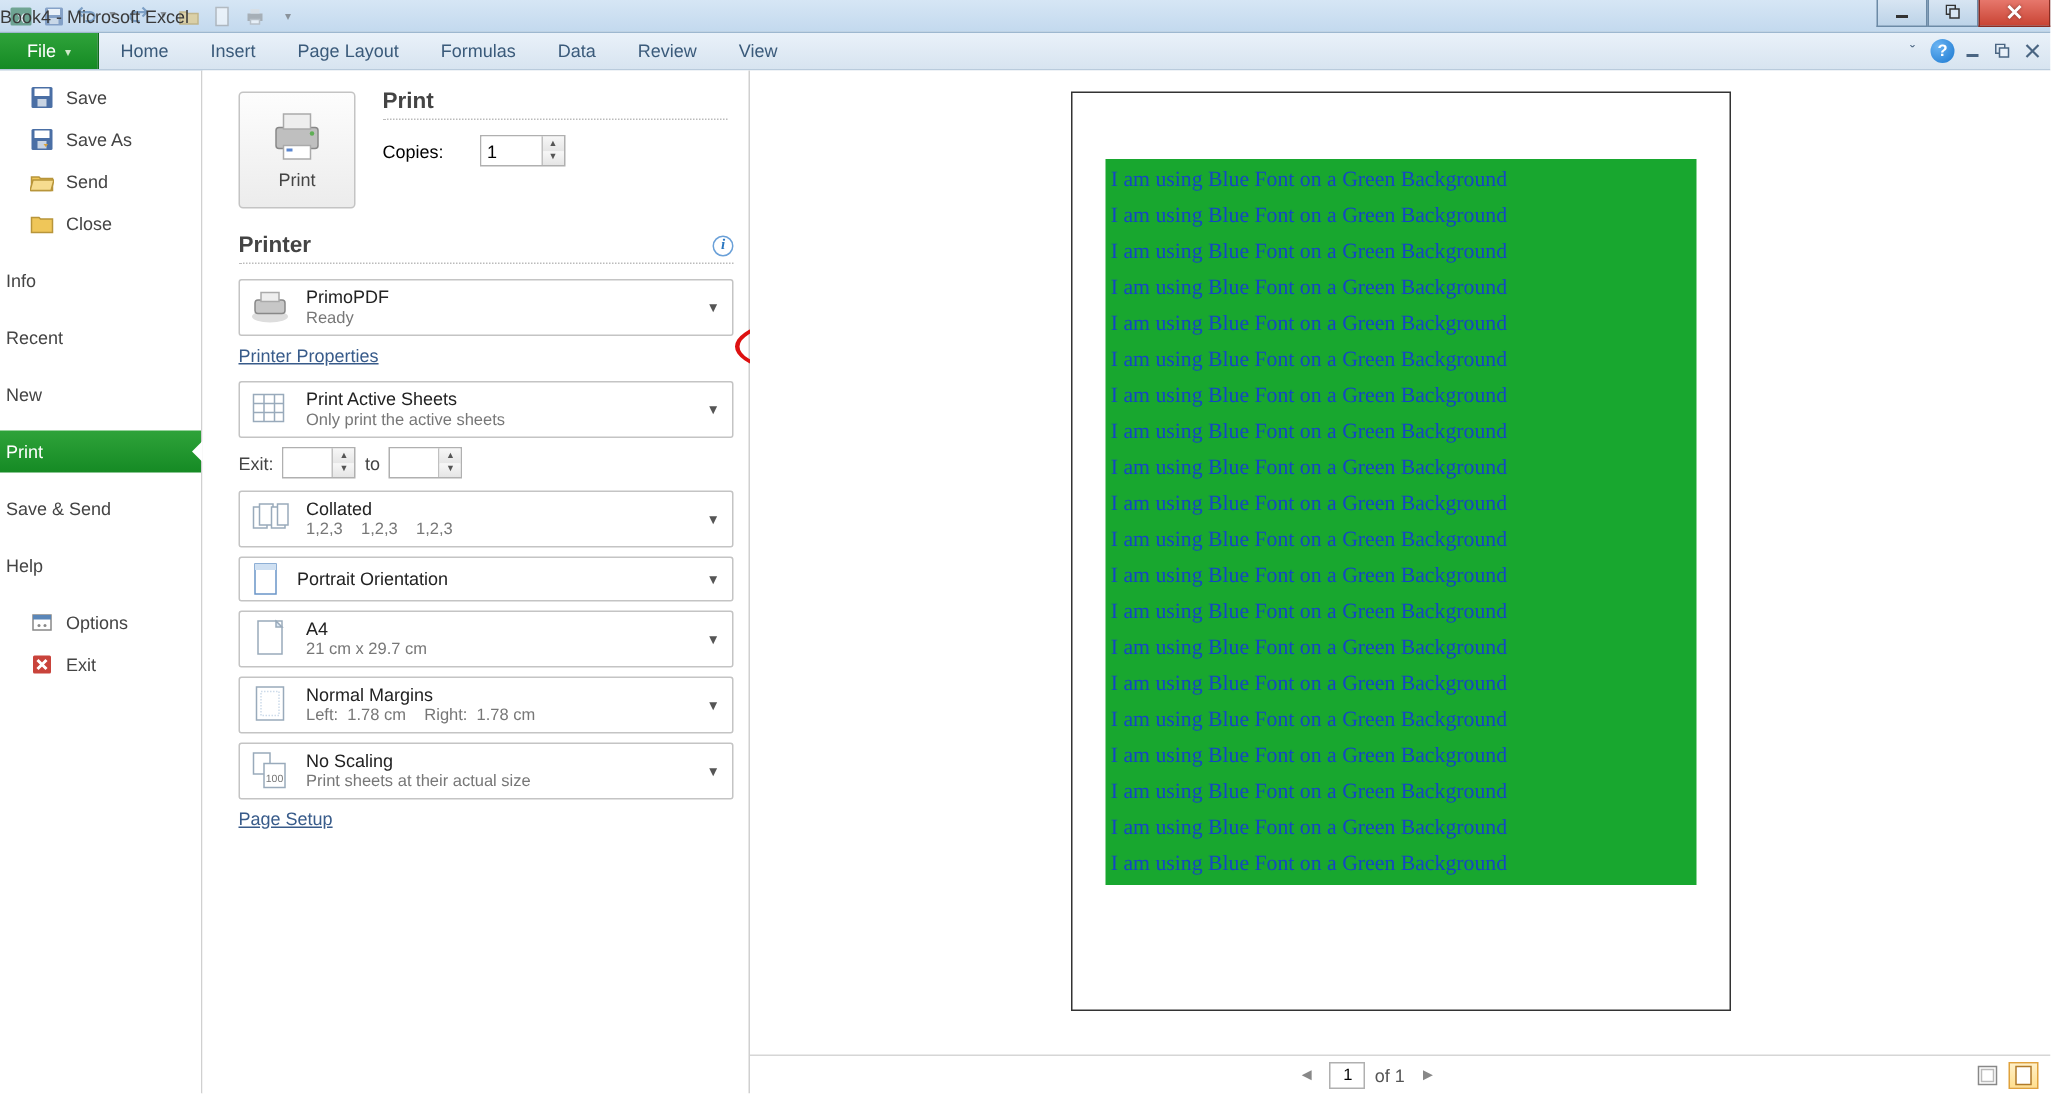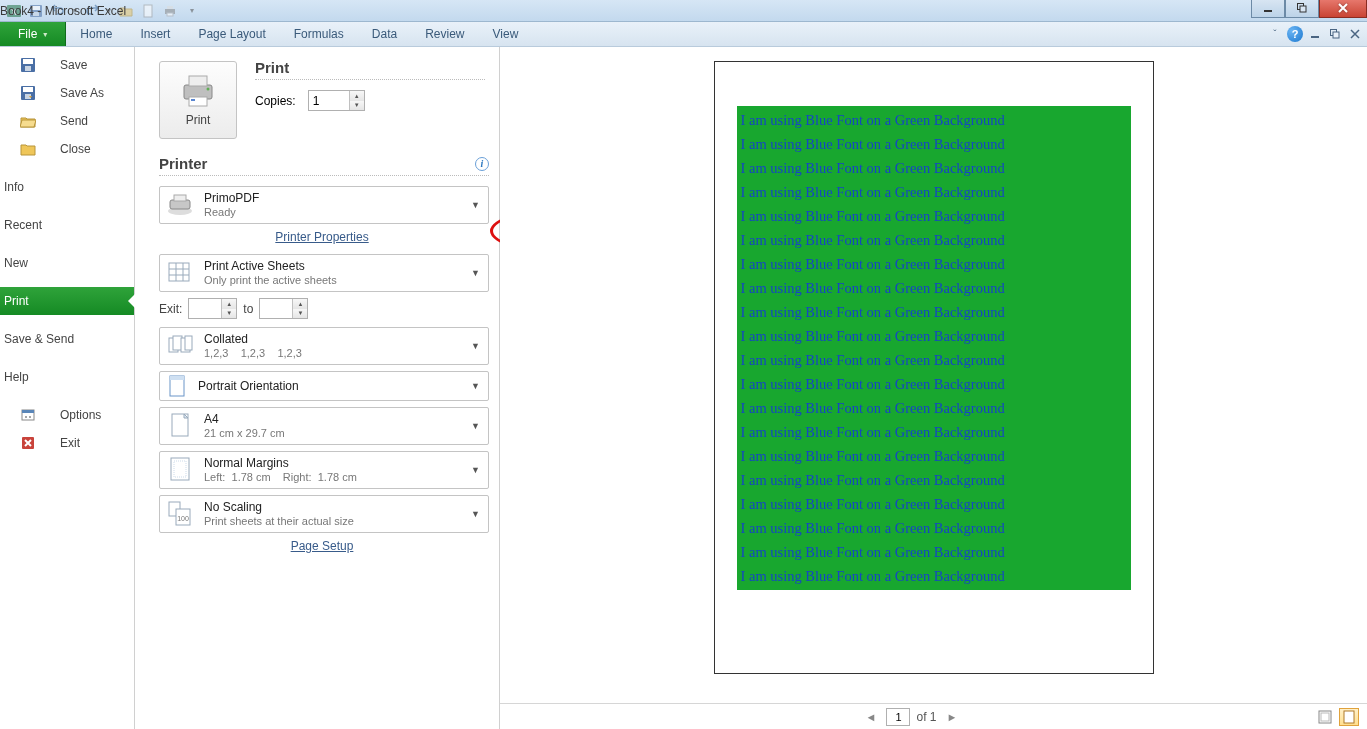--- a/index.html
+++ b/index.html
@@ -22,51 +22,51 @@
   .ribbon .tab.file::after{content:"▾"; font-size:8px; margin-left:6px; color:#cfe9c9;}
   .ribbon .right-controls { position:absolute; right:4px; top:0; height:100%; display:flex; align-items:center; gap:4px;}
   .ribbon .right-controls .rc-btn { width:16px; height:16px; display:flex; align-items:center; justify-content:center; color:#4a6582;}
   .help-circle { width:16px; height:16px; border-radius:50%; background:radial-gradient(circle at 30% 30%, #6ab4f3, #1b78d0); color:#fff; font-weight:bold; font-size:11px; display:flex; align-items:center; justify-content:center;}
 
   
   .main { display:flex; height:calc(729px - 22px - 25px); }
 
   
   .leftnav { width:135px; background:#fff; border-right:1px solid #d0d0d0; padding-top:4px;}
-  .leftnav .nav-item { height:28px; display:flex; align-items:center; padding-left:20px; font-size:12px; color:#444; gap:24px; cursor:default;}
+  .leftnav .nav-item { height:28px; display:flex; align-items:center; padding-left:20px; font-size:12px; color:#444; gap:8px; cursor:default;}
   .leftnav .nav-item.noicon { padding-left:4px; }
   .leftnav .nav-item.sel { background:linear-gradient(to bottom,#2fa33a,#158a24); color:#fff; position:relative;}
   .leftnav .nav-item.sel::after { content:""; position:absolute; right:-1px; top:50%; transform:translateY(-50%); border:7px solid transparent; border-right-color:#fff;}
   .leftnav .spacer { height:10px; }
   .nav-icon { width:16px; height:16px; display:inline-flex; align-items:center; justify-content:center;}
 
   
   .settings-panel { width:365px; padding:14px 10px 0 24px; border-right:1px solid #d0d0d0; background:#fff; position:relative;}
   .section-head { font-size:15px; font-weight:bold; color:#444; border-bottom:1px dotted #bbb; padding-bottom:3px; margin-bottom:10px; display:flex; align-items:center; justify-content:space-between;}
   .section-head .info-i { width:14px;height:14px;border:1px solid #6aa0d8;border-radius:50%;color:#2b77c0;font-size:10px;display:flex;align-items:center;justify-content:center;font-style:italic;font-family:Georgia,serif;}
 
   .print-top { display:flex; gap:18px; margin-bottom:16px;}
   .big-print-btn { width:78px; height:78px; border:1px solid #c4c4c4; border-radius:3px; background:linear-gradient(to bottom,#fdfdfd,#ececec); display:flex; flex-direction:column; align-items:center; justify-content:center; gap:4px; font-size:12px; color:#444;}
   .big-print-btn svg { width:40px; height:36px; }
-  .copies-row { display:flex; align-items:center; gap:12px; margin-top:4px;}
+  .copies-row { display:flex; align-items:center; gap:24px; margin-top:4px;}
   .spinner { display:flex; align-items:stretch; border:1px solid #b0b0b0; height:21px; background:#fff;}
   .spinner input { border:none; width:40px; padding:0 4px; font-size:12px; outline:none;}
   .spinner .arrows { width:15px; display:flex; flex-direction:column; border-left:1px solid #c0c0c0;}
   .spinner .arrows div{ flex:1; display:flex; align-items:center; justify-content:center; font-size:6px; color:#555; background:linear-gradient(#f7f7f7,#e5e5e5);}
   .spinner.small input{width:32px;}
 
   .dropdown { border:1px solid #c4c4c4; border-radius:2px; background:#fff; display:flex; align-items:center; padding:0 6px; gap:10px; margin-bottom:6px; min-height:38px; cursor:default;}
   .dropdown.single { min-height:28px; padding:3px 6px;}
   .dropdown .dd-icon { width:28px; height:28px; display:flex; align-items:center; justify-content:center; flex-shrink:0;}
   .dropdown .dd-text { flex:1; line-height:1.25;}
   .dropdown .dd-text .main-t { font-size:12px; color:#222;}
   .dropdown .dd-text .sub-t { font-size:11px; color:#777;}
   .dropdown .dd-caret { font-size:9px; color:#555; padding:0 2px;}
 
-  .link-right { text-align:center; font-size:12px; margin:2px 4px 10px 0;}
+  .link-right { text-align:left; font-size:12px; margin:2px 4px 10px 0;}
   .link-right a { color:#385b8a; text-decoration:underline; cursor:pointer;}
 
   .pages-row { display:flex; align-items:center; gap:6px; margin:2px 0 8px 0; font-size:12px; color:#444;}
 
   .red-oval { position:absolute; border:3px solid #d11; border-radius:50%; pointer-events:none;}
 
   
   .preview-area { flex:1; background:#fff; position:relative; display:flex; flex-direction:column;}
   .preview-canvas { flex:1; display:flex; align-items:flex-start; justify-content:center; padding-top:14px;}
   .page { width:440px; height:613px; border:1px solid #333; background:#fff; padding:44px 22px; }

